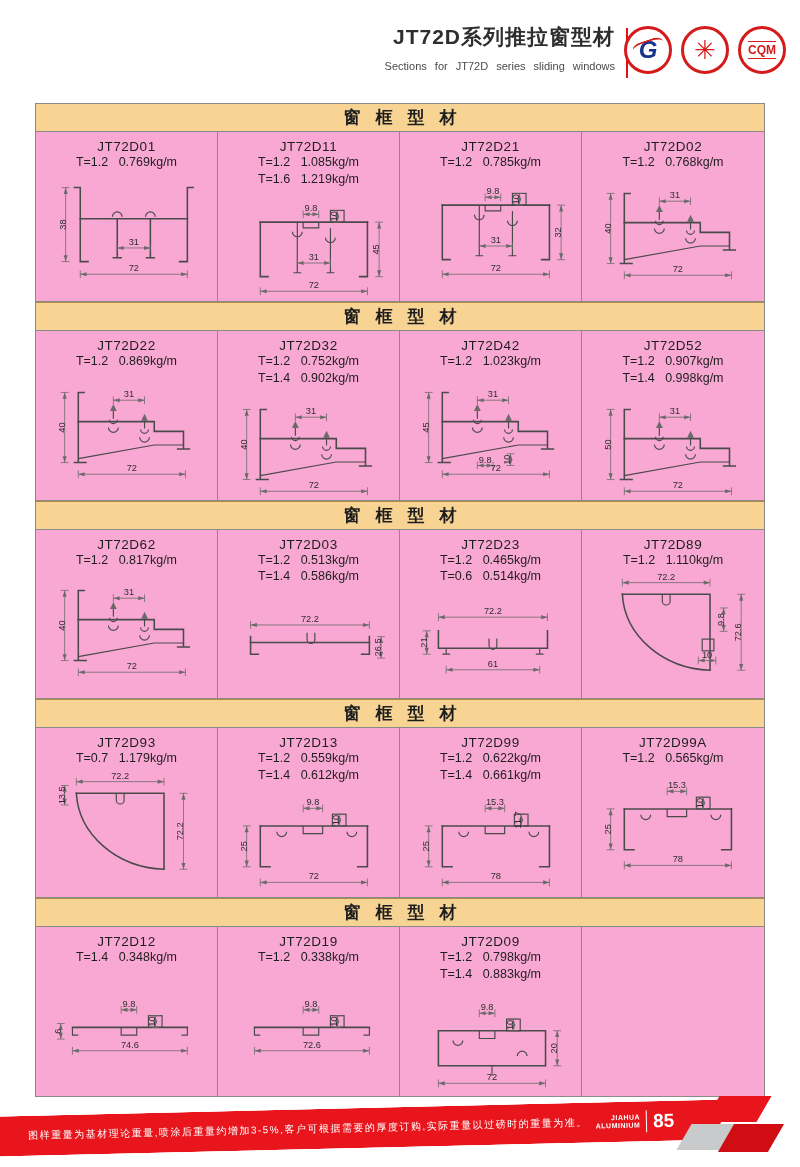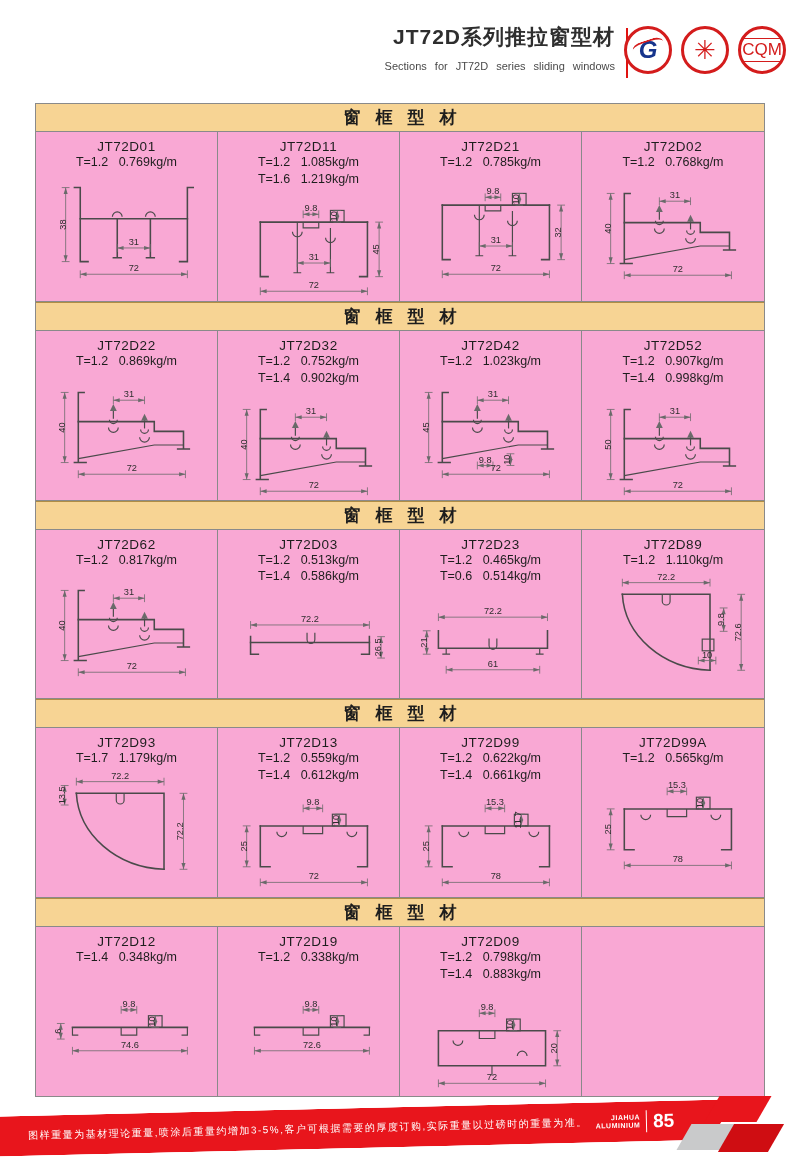--- a/index.html
+++ b/index.html
@@ -13,21 +13,21 @@
   .title{font-size:21px;font-weight:bold;color:#2e2e2e;letter-spacing:1px;line-height:1.05;}
   .subtitle{font-size:11px;color:#4a4a4a;word-spacing:5px;margin-top:12px;}
   .hdr-divider{position:absolute;right:172px;top:4px;width:2px;height:50px;background:#e01310;}
   .logos{position:absolute;right:14px;top:2px;display:flex;gap:9px;}
   .logo{width:48px;height:48px;border:3px solid #d41c1c;border-radius:50%;box-sizing:border-box;
         display:flex;align-items:center;justify-content:center;background:#fff;}
   .logo .gb{font-size:24px;font-weight:bold;font-style:italic;color:#16348c;position:relative;}
   .logo .gb::after{content:"";position:absolute;left:-7px;top:4px;width:32px;height:10px;
         border-top:2.5px solid #d41c1c;border-radius:50%/70%;transform:rotate(-18deg);}
   .logo .star{font-size:26px;color:#d41c1c;line-height:1;}
-  .logo .cqm{font-size:17px;font-weight:normal;color:#d41c1c;letter-spacing:0;border-top:1.5px solid #d41c1c;border-bottom:1.5px solid #d41c1c;padding:1px 0;}
+  .logo .cqm{font-size:12px;font-weight:bold;color:#d41c1c;letter-spacing:0;border-top:1.5px solid #d41c1c;border-bottom:1.5px solid #d41c1c;padding:1px 0;}
   
   .table{position:absolute;left:35px;right:35px;top:103px;border:1px solid #8a8a8a;}
   .sec-header{height:27px;background:#f7d494;border-top:1px solid #b08d45;border-bottom:1px solid #8a8a8a;
       display:flex;align-items:center;justify-content:center;}
   .section:first-child .sec-header{border-top:none;}
   .sec-header span{font-size:17px;font-weight:bold;color:#1d1d1d;letter-spacing:15px;padding-left:15px;}
   .sec-body{display:grid;grid-template-columns:repeat(4,1fr);}
   .cell{border-right:1px solid #8a8a8a;border-bottom:1px solid #8a8a8a;min-height:168px;
       padding-top:7px;text-align:center;box-sizing:border-box;background:#f9a8d4;}
   .cell:nth-child(4n){border-right:none;}
@@ -553,21 +553,21 @@
         </div>
       </div>
     </div>
     <div class="section">
       <div class="sec-header">
         <span>窗框型材</span>
       </div>
       <div class="sec-body">
         <div class="cell">
           <div class="code">JT72D93</div>
-          <div class="wline">T=1.7   1.179kg/m</div>
+          <div class="wline">T=0.7   1.179kg/m</div>
           <svg viewBox="0 0 180 115" width="178" height="112" class="drawing">
             <g>
               <path d="M38 26 H128 V104" class="prof"></path>
               <path d="M38 26 A94 82 0 0 0 128 104" class="prof"></path>
               <path d="M79 26 v7 m8 0 v-7 m-8 7 a4 4 0 0 0 8 0" class="prof2"></path>
               <line x1="38" y1="14" x2="128" y2="14" class="dim"></line>
               <line x1="38" y1="10" x2="38" y2="18" class="dim"></line>
               <line x1="128" y1="10" x2="128" y2="18" class="dim"></line>
               <path d="M38 14 l6.5 -2.1 v4.2 z" class="dimfill"></path>
               <path d="M128 14 l-6.5 -2.1 v4.2 z" class="dimfill"></path>

